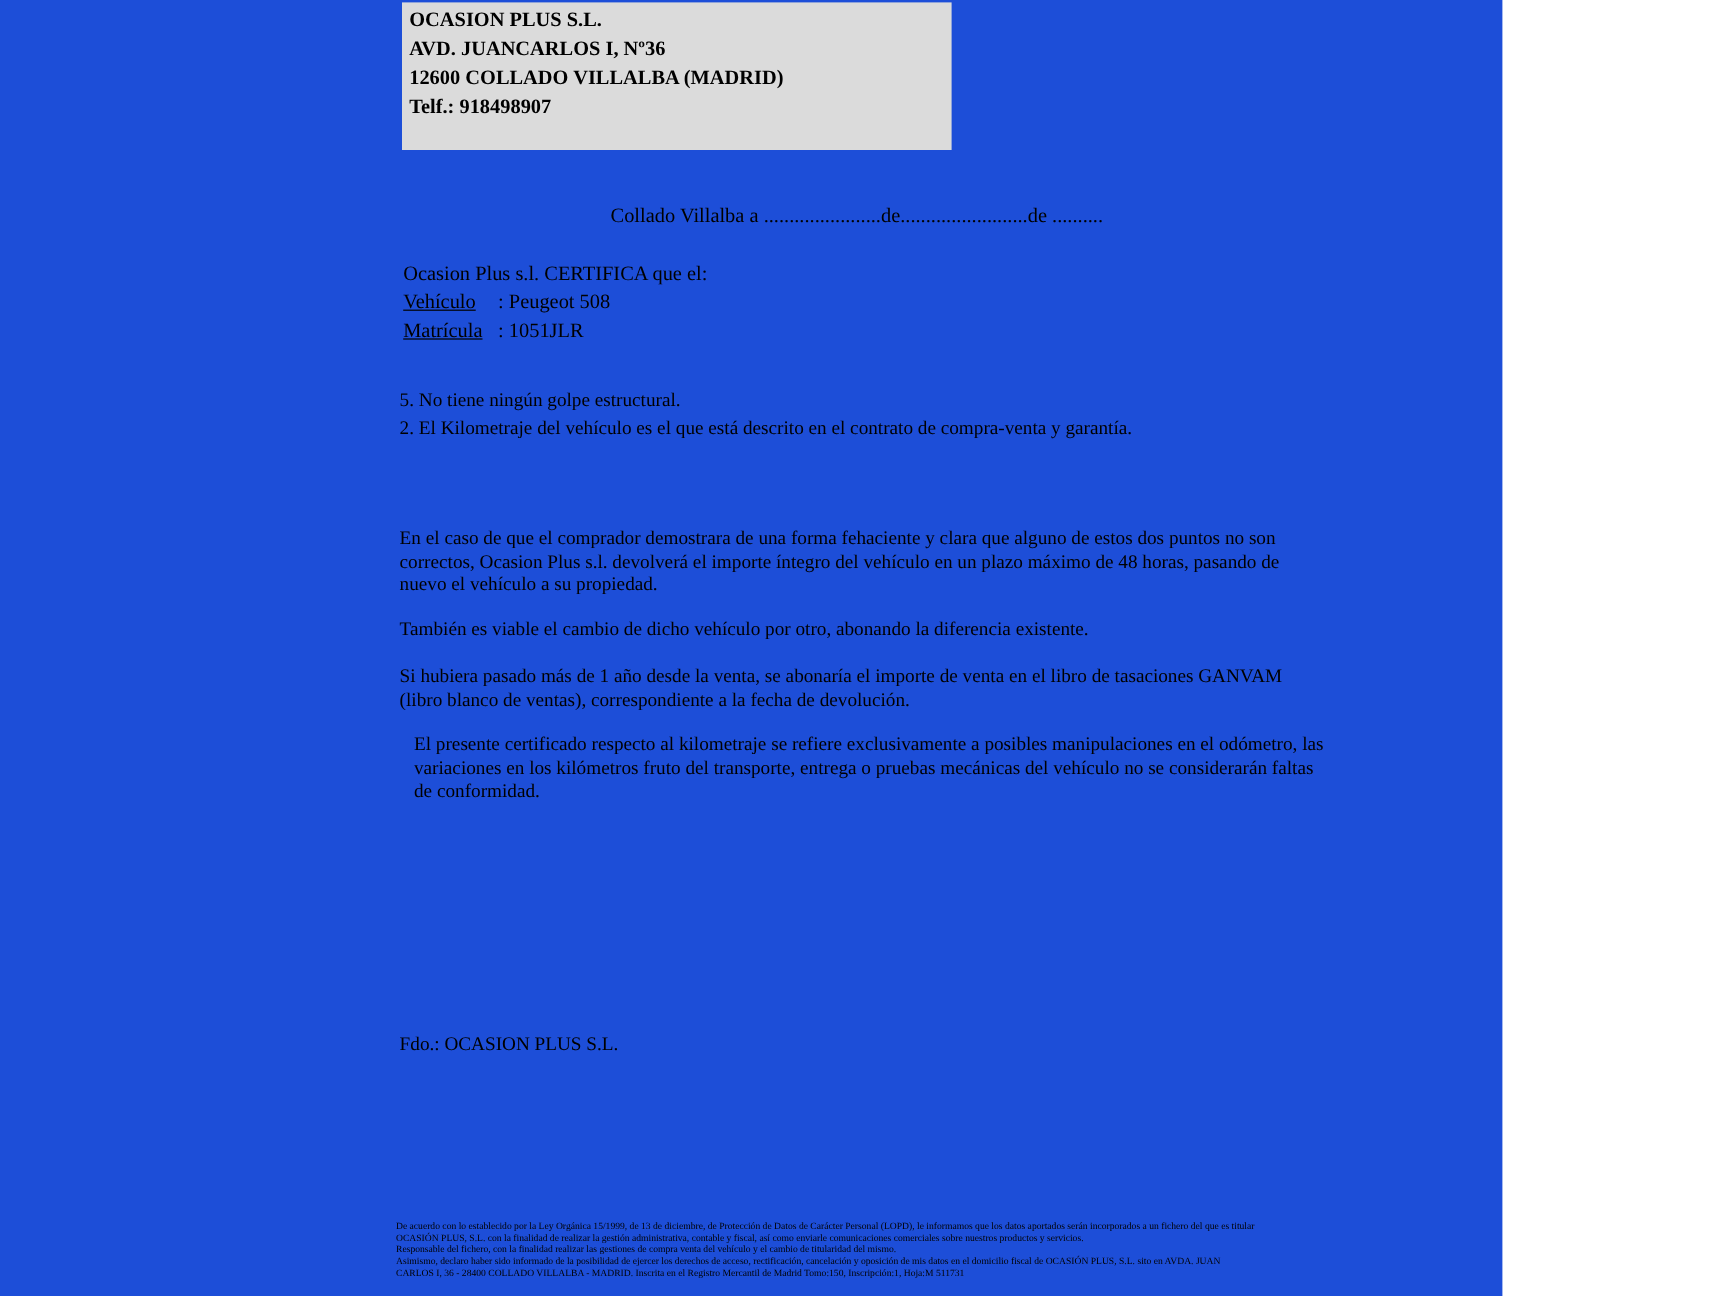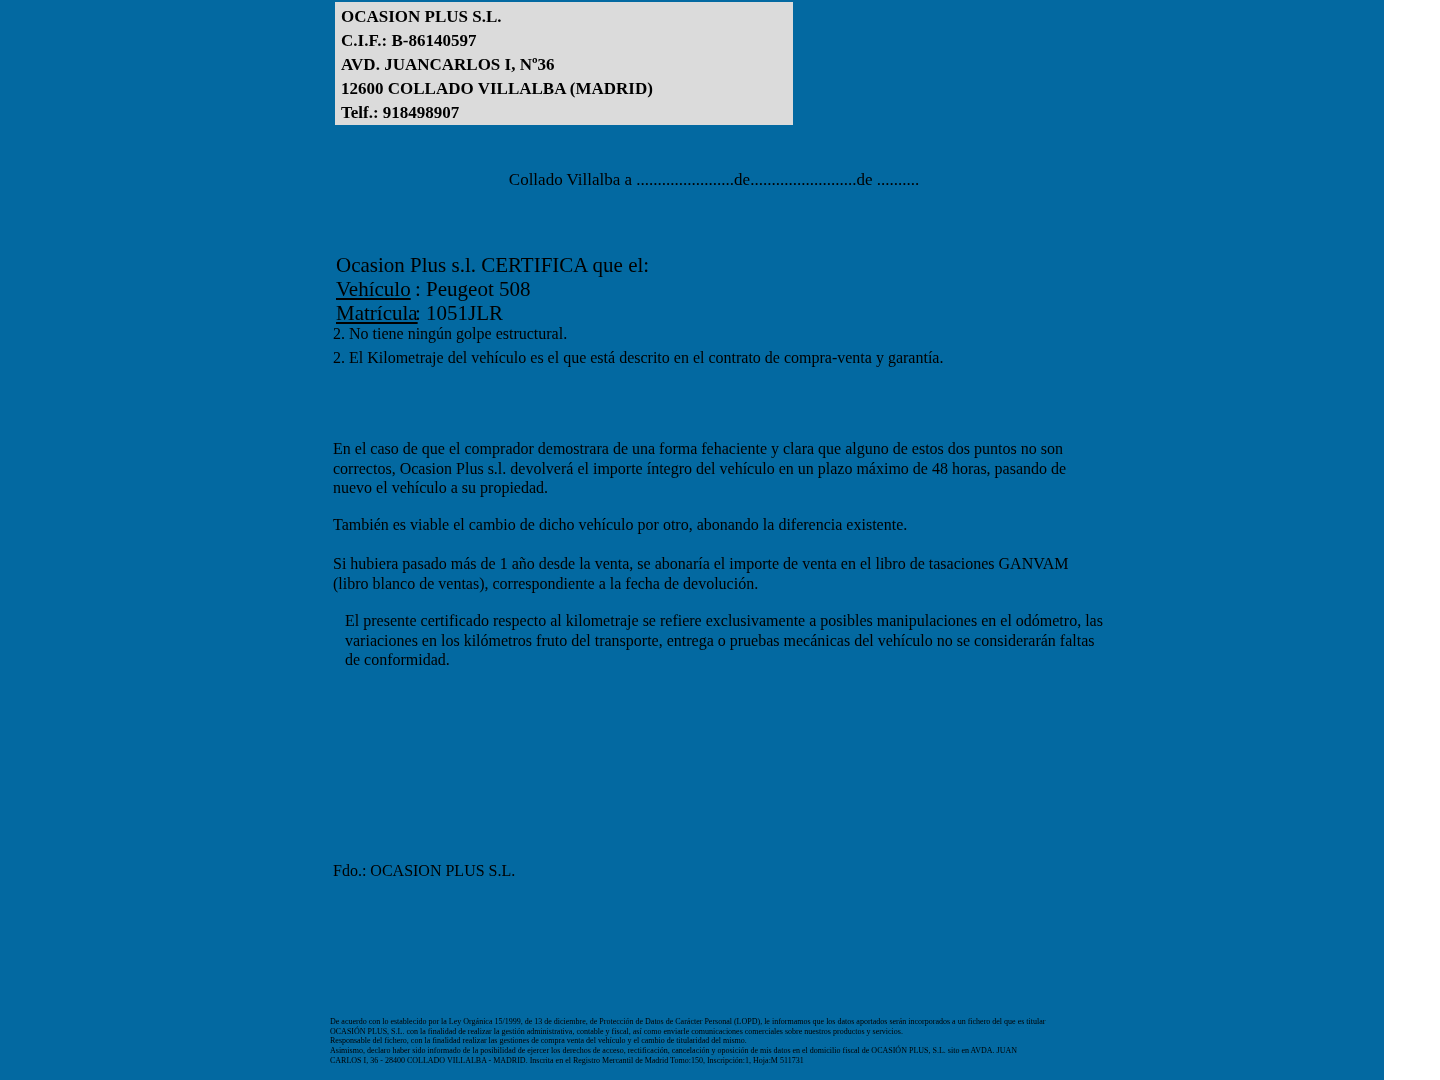--- a/index.html
+++ b/index.html
@@ -3,23 +3,23 @@
 <meta charset="utf-8">
 <style>
   * { margin: 0; padding: 0; box-sizing: border-box; }
   html, body {
     background: #ffffff;
     font-family: "Liberation Serif", "DejaVu Serif", serif;
     color: #000000;
   }
   .page {
     position: relative;
-    width: 1384px;
+    width: 1252px;
     height: 1080px;
-    background: #0369a1;
+    background: #1d4ed8;
     overflow: hidden;
   }
   .header-box {
     position: absolute;
     left: 335px;
     top: 2px;
     width: 458px;
     height: 123px;
     background: #dbdbdb;
     padding: 3px 6px 0 6px;
@@ -33,23 +33,22 @@
     top: 170px;
     width: 762px;
     text-align: center;
     font-size: 17px;
     line-height: 20px;
   }
   .certify-block {
     position: absolute;
     left: 336px;
     top: 216px;
-    font-size: 21px;
+    font-size: 17px;
     line-height: 24px;
-    margin-top: 37px;
   }
   .field-label {
     display: inline-block;
     width: 79px;
     text-decoration: underline;
   }
   .body-text {
     position: absolute;
     left: 333px;
     width: 762px;
@@ -79,39 +78,38 @@
     white-space: nowrap;
   }
 </style>
 </head>
 <body>
 
 <div class="page">
 
   <div class="header-box">
     <div>OCASION PLUS S.L.</div>
-    <div>C.I.F.: B-86140597</div>
     <div>AVD. JUANCARLOS I, Nº36</div>
     <div>12600 COLLADO VILLALBA (MADRID)</div>
     <div>Telf.: 918498907</div>
   </div>
 
   <div class="date-line">Collado Villalba a .......................de.........................de ..........</div>
 
   <div class="certify-block">
     <div>Ocasion Plus s.l. CERTIFICA que el:</div>
     <div>
       <span class="field-label">Vehículo</span><span>:</span>&nbsp;<span>Peugeot 508</span>
     </div>
     <div>
       <span class="field-label">Matrícula</span><span>:</span>&nbsp;<span>1051JLR</span>
     </div>
   </div>
 
-  <div class="body-text point-1">2. No tiene ningún golpe estructural.</div>
+  <div class="body-text point-1">5. No tiene ningún golpe estructural.</div>
   <div class="body-text point-2">2. El Kilometraje del vehículo es el que está descrito en el contrato de compra-venta y garantía.</div>
 
   <div class="body-text para-1">En el caso de que el comprador demostrara de una forma fehaciente y clara que alguno de estos dos puntos no son correctos, Ocasion Plus s.l. devolverá el importe íntegro del vehículo en un plazo máximo de 48 horas, pasando de nuevo el vehículo a su propiedad.</div>
   <div class="body-text para-2">También es viable el cambio de dicho vehículo por otro, abonando la diferencia existente.</div>
   <div class="body-text para-3">Si hubiera pasado más de 1 año desde la venta, se abonaría el importe de venta en el libro de tasaciones GANVAM (libro blanco de ventas), correspondiente a la fecha de devolución.</div>
   <div class="body-text para-4">El presente certificado respecto al kilometraje se refiere exclusivamente a posibles manipulaciones en el odómetro, las variaciones en los kilómetros fruto del transporte, entrega o pruebas mecánicas del vehículo no se considerarán faltas de conformidad.</div>
 
   <div class="signature-line">Fdo.: OCASION PLUS S.L.</div>
 
   <div class="legal-footer">

